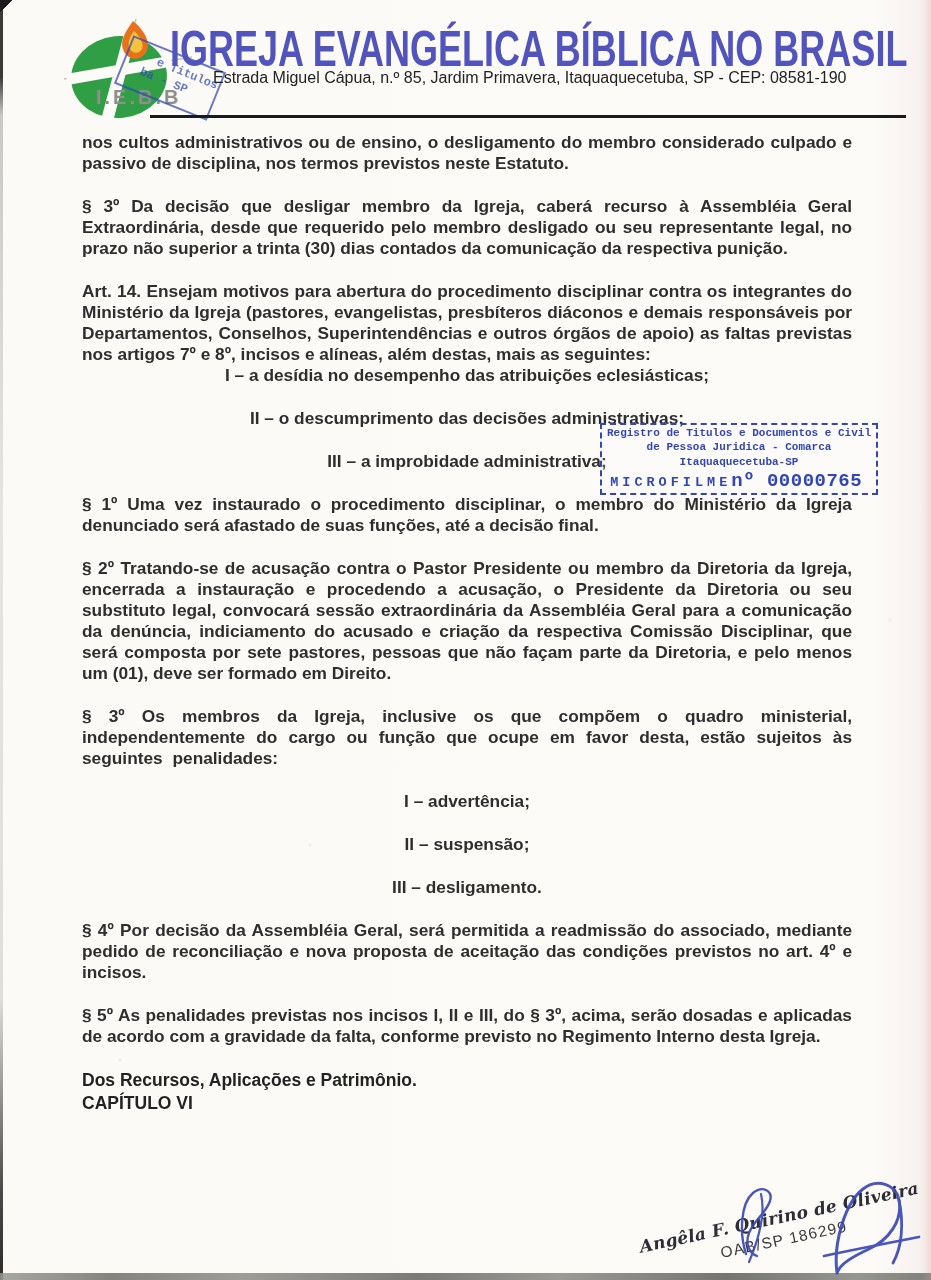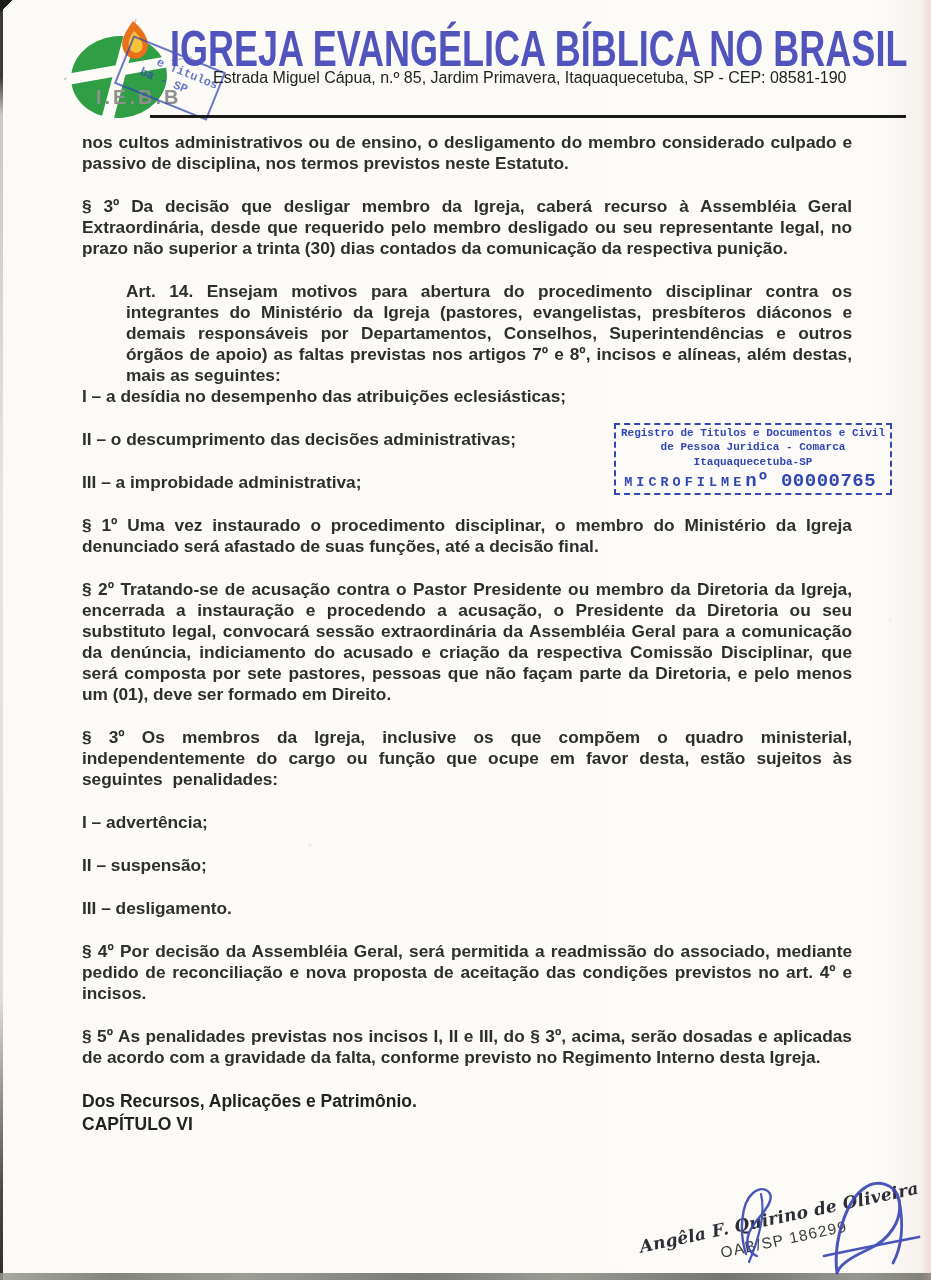--- a/index.html
+++ b/index.html
@@ -36,27 +36,27 @@
   .org-title{position:absolute;left:170px;top:23px;white-space:nowrap;
     font:700 50px/1.05 "Liberation Sans",sans-serif;color:var(--title-blue,#5254be);
     transform:scaleX(.72);transform-origin:0 0;letter-spacing:0;}
   .org-address{position:absolute;left:213px;top:68px;font:400 16px/1.2 "Liberation Sans",sans-serif;color:#232323;}
   .header-rule{position:absolute;left:150px;top:115px;width:756px;height:3px;background:var(--rule-dark,#1a1a1a);}
 
   
   .doc-body{position:absolute;left:82px;top:132px;width:770px;
     font-size:17.3px;line-height:21px;}
   .doc-body .para{margin:0 0 22px 0;text-align:justify;font-weight:bold;}
-  .doc-body .para.noj{text-align:left;}
-  .doc-body .para.tight{margin-bottom:0;margin-left:44px;}
+  .doc-body .para.noj{text-align:center;}
+  .doc-body .para.tight{margin-bottom:0;}
   .doc-body .para.spread{word-spacing:5px;}
   .chapter{margin-top:0;font-weight:700;font-size:17.5px;line-height:23px;color:#222;}
 
   
-  .registry-stamp{position:absolute;left:614px;top:423px;width:278px;height:72px;
+  .registry-stamp{position:absolute;left:600px;top:423px;width:278px;height:72px;
     box-sizing:border-box;border:2.5px dashed var(--stamp-blue,#3247b4);
     display:flex;flex-direction:column;align-items:center;justify-content:center;
     font-family:"Liberation Mono",monospace;font-weight:700;color:var(--stamp-blue,#3247b4);
     background:rgba(255,255,255,.15);}
   .registry-stamp .rs-line{font-size:11px;line-height:14.5px;white-space:nowrap;}
   .registry-stamp .rs-micro{width:94%;display:flex;align-items:baseline;margin-top:1px;}
   .registry-stamp .rs-micro .lbl{font-size:13.5px;letter-spacing:4px;}
   .registry-stamp .rs-micro .num{font-size:19px;letter-spacing:.5px;}
 
   

